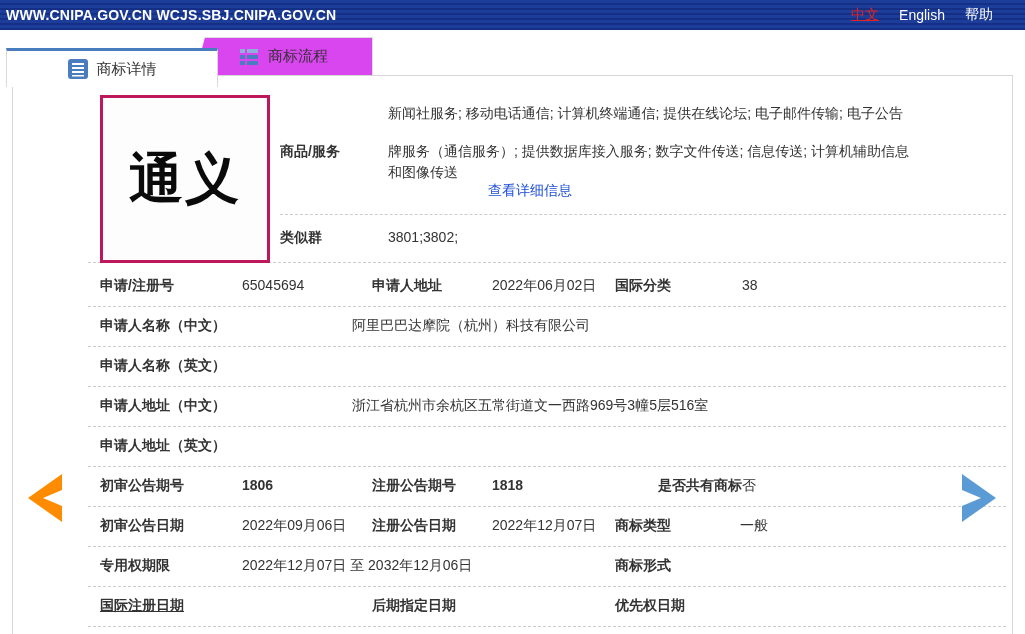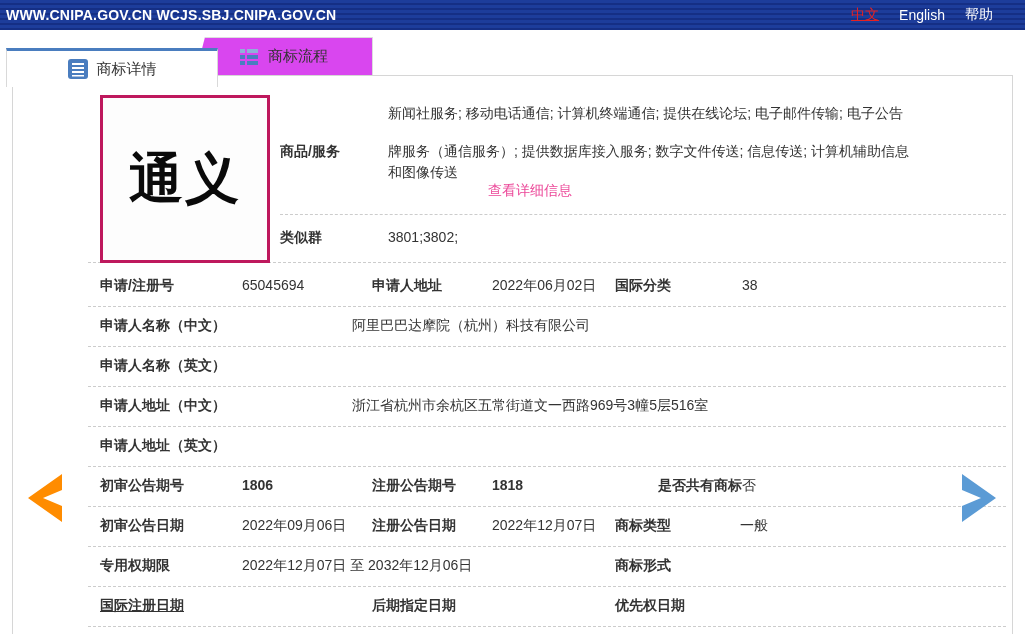--- a/index.html
+++ b/index.html
@@ -54,21 +54,21 @@
     position:absolute; left:100px; top:95px; width:170px; height:168px;
     border:3px solid #be185d; background:#fdfdfd; z-index:2;
     display:flex; align-items:center; justify-content:center;
   }
   .mark-text { font-size:54px; font-weight:900; color:#0a0a0a; letter-spacing:2px; }
 
   
   .lbl { position:absolute; font-size:14px; font-weight:bold; color:#333; white-space:nowrap; z-index:2; }
   .val { position:absolute; font-size:14px; color:#333; white-space:nowrap; z-index:2; }
   .val-bold { font-weight:bold; }
-  .link { position:absolute; font-size:14px; color:#ec4899; cursor:pointer; white-space:nowrap; z-index:3; }
+  .link { position:absolute; font-size:14px; color:#1d4ed8; cursor:pointer; white-space:nowrap; z-index:3; }
 
   
   .dash { position:absolute; border-top:1px dashed #cccccc; height:0; z-index:1; }
 
   
   .arrow { position:absolute; width:34px; height:48px; cursor:pointer; z-index:6; }
   .arrow svg { display:block; }
 </style>
 </head>
 <body>

